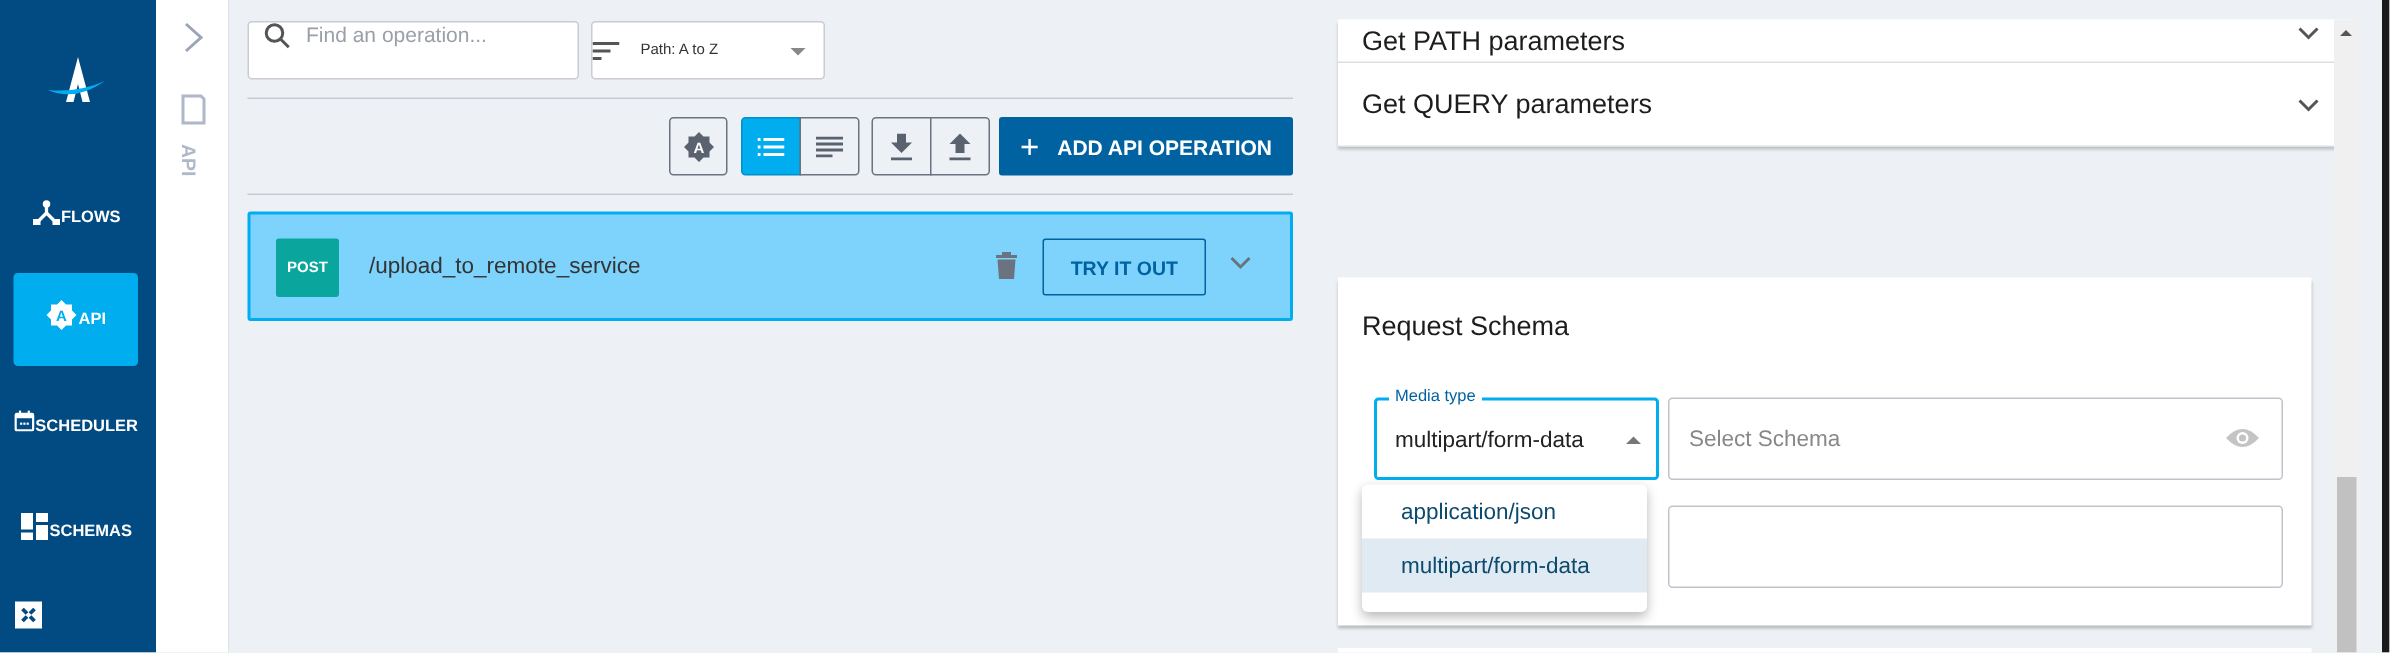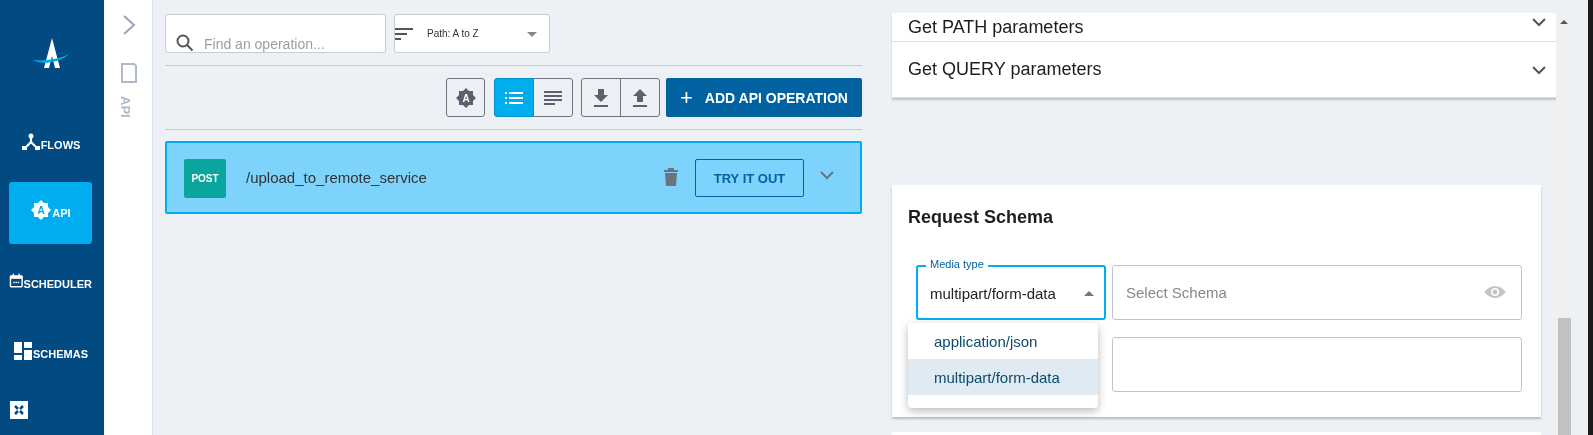--- a/index.html
+++ b/index.html
@@ -6,41 +6,41 @@
 body{width:1593px;height:435px;overflow:hidden;background:#edf0f5;font-family:"Liberation Sans",sans-serif;position:relative;color:#222}
 .sidebar{position:absolute;left:0;top:0;width:104px;height:435px;background:#024a82}
 .logo{position:absolute;left:30px;top:32px;width:44px;height:40px}
 .nav-item{position:absolute;left:9px;width:83px;height:62px;border-radius:3px;display:flex;flex-direction:row;align-items:center;justify-content:center;color:#fff;font-size:11px;font-weight:bold;cursor:pointer}
 .nav-item.active{background:#00aeef}
 .nav-item svg{margin-bottom:6px}
 .collapse-rail{position:absolute;left:104px;top:0;width:49px;height:435px;background:#fff;border-right:1px solid #dfe3ea}
 .rail-chevron{position:absolute;left:18px;top:14px}
 .rail-doc{position:absolute;left:16px;top:62px}
 .rail-label{position:absolute;left:14px;top:96px;color:#aeb8c8;font-weight:bold;font-size:13px;writing-mode:vertical-rl}
-.search{position:absolute;left:165px;top:14px;width:221px;height:39px;background:#fff;border:1px solid #c8ccd3;border-radius:3px;display:flex;align-items:flex-end;padding-left:10px}
+.search{position:absolute;left:165px;top:14px;width:221px;height:39px;background:#fff;border:1px solid #c8ccd3;border-radius:3px;display:flex;align-items:flex-start;padding-left:10px}
 .search span{color:#9aa0a8;font-size:14px;margin-left:10px}
 .sort{position:absolute;left:394px;top:14px;width:156px;height:39px;background:#fff;border:1px solid #c8ccd3;border-radius:3px;display:flex;align-items:center;padding-left:0;font-size:10px;color:#333}
 .sort .label{margin-left:14px}
 .sort .caret{position:absolute;right:12px;top:17px;border-left:5px solid transparent;border-right:5px solid transparent;border-top:5px solid #888}
 .divider{position:absolute;left:165px;width:697px;height:1px;background:#c6cbd2}
 .icon-btn{position:absolute;top:78px;height:39px;border:1px solid #6b7380;background:#edf0f5;display:flex;align-items:center;justify-content:center;cursor:pointer}
 .add-btn{position:absolute;left:666px;top:78px;width:196px;height:39px;background:#0062a1;color:#fff;font-weight:bold;font-size:14px;display:flex;align-items:center;justify-content:center;border-radius:2px;cursor:pointer}
 .add-btn .plus{font-size:22px;font-weight:normal;margin-right:12px}
 .op-card{position:absolute;left:165px;top:141px;width:697px;height:73px;background:#7dd3fc;border:2px solid #00aeef;border-radius:2px}
 .method{position:absolute;left:17px;top:16px;width:42px;height:39px;background:#0aa59c;color:#fff;font-size:10px;font-weight:bold;display:flex;align-items:center;justify-content:center;border-radius:2px}
 .path{position:absolute;left:79px;top:26px;font-size:15px;color:#333}
 .trash{position:absolute;left:496px;top:25px;cursor:pointer}
 .try-btn{position:absolute;left:528px;top:16px;width:109px;height:38px;border:1px solid #0062a1;border-radius:2px;color:#0062a1;font-weight:bold;font-size:13px;display:flex;align-items:center;justify-content:center;cursor:pointer}
 .expand{position:absolute;left:653px;top:27px;cursor:pointer}
 .right-panel{position:absolute;left:892px;top:13px;width:676px}
 .acc-item{height:56px;background:#fff;border-bottom:1px solid #dcdfe4;display:flex;align-items:center;justify-content:space-between;padding:0 22px 0 16px;font-size:18px;font-weight:500;color:#1d1d1d;cursor:pointer}
 .acc-group{box-shadow:0 2px 2px rgba(0,0,0,.2)}
 .acc-item:first-child{height:29px;align-items:flex-start;padding-top:4px}
 .schema-card{position:absolute;left:892px;top:185px;width:649px;height:232px;background:#fff;box-shadow:0 2px 2px rgba(0,0,0,.22)}
-.schema-title{position:absolute;left:16px;top:22px;font-size:18px;font-weight:700;color:#1d1d1d}
+.schema-title{position:absolute;left:16px;top:22px;font-size:18px;font-weight:400;color:#1d1d1d}
 .media-field{position:absolute;left:24px;top:80px;width:190px;height:55px;border:2px solid #00aeef;border-radius:3px}
 .media-legend{position:absolute;left:8px;top:-9px;background:#fff;padding:0 4px;color:#0062a1;font-size:11px}
 .media-value{position:absolute;left:12px;top:18px;font-size:15px;color:#222}
 .media-caret{position:absolute;right:10px;top:24px;border-left:5px solid transparent;border-right:5px solid transparent;border-bottom:5px solid #777}
 .schema-select{position:absolute;left:220px;top:80px;width:410px;height:55px;border:1px solid #c0c4ca;border-radius:3px;cursor:pointer}
 .schema-select span{position:absolute;left:13px;top:18px;font-size:15px;color:#888}
 .schema-select .eye{position:absolute;right:14px;top:18px}
 .second-field{position:absolute;left:220px;top:152px;width:410px;height:55px;border:1px solid #c0c4ca;border-radius:3px}
 .dropdown{position:absolute;left:908px;top:323px;width:190px;height:85px;background:#fff;border-radius:4px;box-shadow:0 3px 8px rgba(0,0,0,.28);overflow:hidden;padding-top:0}
 .dd-opt{height:36px;display:flex;align-items:center;padding-left:26px;font-size:15px;color:#0c4a6e;cursor:pointer}

